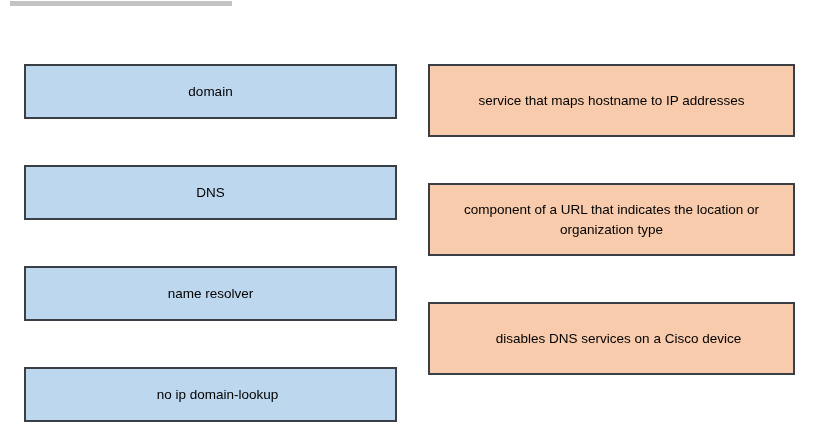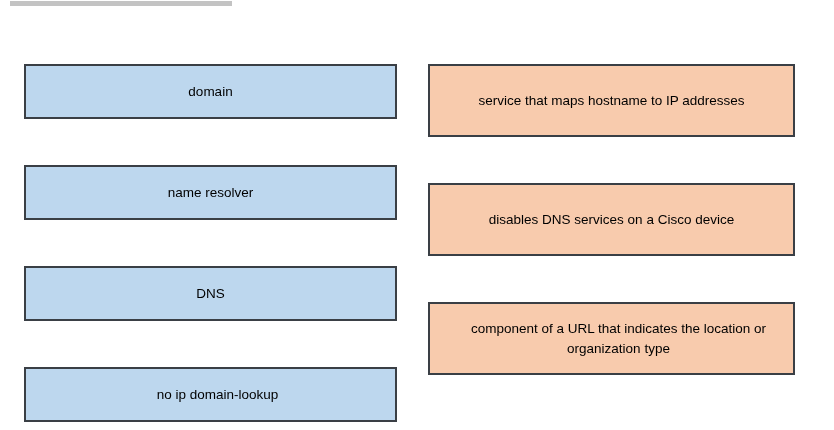--- a/index.html
+++ b/index.html
@@ -83,35 +83,35 @@
 
 <div id="top-bar"></div>
 
 <div id="matching-area">
 
   <div class="column" id="terms-column">
     <div class="card term-card">
       <span class="card-text">domain</span>
     </div>
     <div class="card term-card">
-      <span class="card-text">name resolver</span>
+      <span class="card-text">DNS</span>
     </div>
     <div class="card term-card">
-      <span class="card-text">DNS</span>
+      <span class="card-text">name resolver</span>
     </div>
     <div class="card term-card">
       <span class="card-text">no ip domain-lookup</span>
     </div>
   </div>
 
   <div class="column" id="definitions-column">
     <div class="card def-card">
       <span class="card-text">service that maps hostname to IP addresses</span>
     </div>
     <div class="card def-card">
-      <span class="card-text">disables DNS services on a Cisco device</span>
+      <span class="card-text">component of a URL that indicates the location or organization type</span>
     </div>
     <div class="card def-card">
-      <span class="card-text">component of a URL that indicates the location or organization type</span>
+      <span class="card-text">disables DNS services on a Cisco device</span>
     </div>
   </div>
 
 </div>
 
 </body></html>

